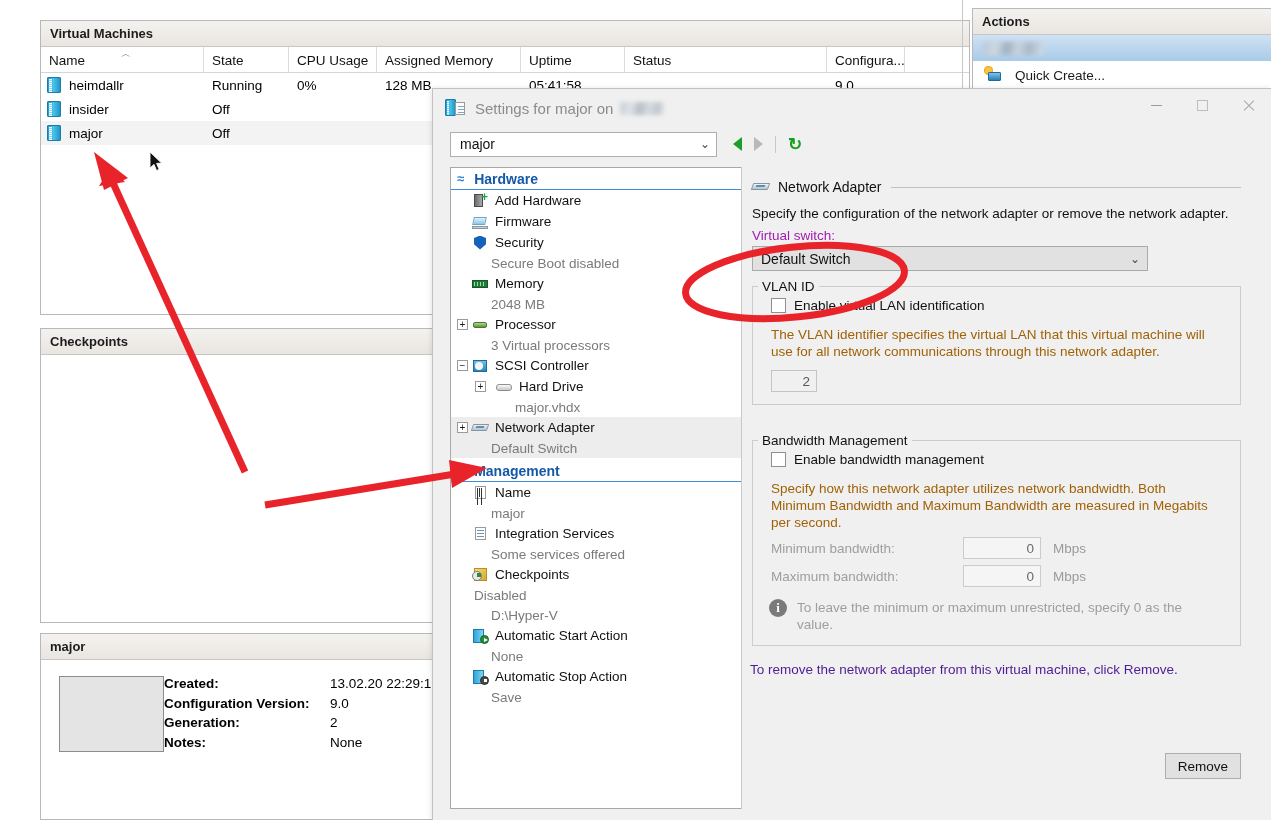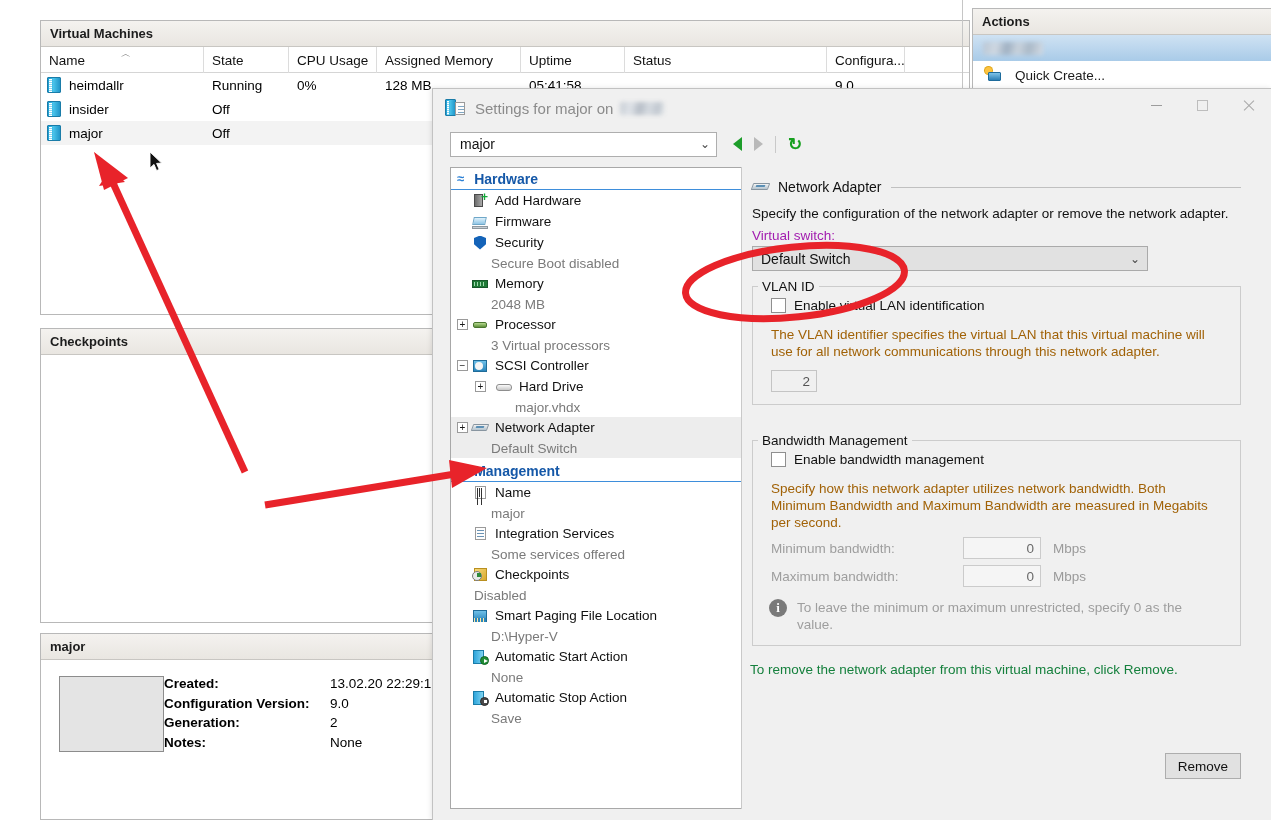--- a/index.html
+++ b/index.html
@@ -298,21 +298,21 @@
   .bw-unit { margin-left:12px; font-size:13.5px; color:#9a9a9a; }
 
   .info-row { display:flex; padding:12px 26px 0 16px; }
   .info-ico {
     width:18px;height:18px;border-radius:50%;background:#7a7a7a;color:#fff;
     display:flex;align-items:center;justify-content:center;font-size:13px;
     font-weight:bold; flex:none; font-family:"Liberation Serif",serif;
   }
   .info-txt { margin-left:10px; font-size:13.5px; color:#9e9e9e; line-height:17px; }
 
-  .rm-note { padding:16px 0 0 8px; font-size:13.5px; color:#15803d; }
+  .rm-note { padding:16px 0 0 8px; font-size:13.5px; color:#4c1d95; }
   .rm-btn {
     position:absolute; right:14px; bottom:30px;
     width:76px;height:26px; background:#e1e1e1; border:1px solid #adadad;
     display:flex;align-items:center;justify-content:center; font-size:13.5px; color:#111;
   }
 
   
   .cursor { position:absolute; left:150px; top:152px; width:13px; height:20px; }
 
   
@@ -575,28 +575,20 @@
       <div class="t-item">
         <span class="expander none"></span>
         <span class="t-ico ic-cp">
             <i></i>
             <b></b>
           </span>
         <span class="t-label">Checkpoints</span>
       </div>
       <div class="t-sub" style="padding-left:23px">Disabled</div>
 
-      <div class="t-item">
-        <span class="expander none"></span>
-        <span class="t-ico ic-sp">
-            <i></i>
-            <b></b>
-          </span>
-        <span class="t-label">Smart Paging File Location</span>
-      </div>
       <div class="t-sub" style="padding-left:40px">D:\Hyper-V</div>
 
       <div class="t-item">
         <span class="expander none"></span>
         <span class="t-ico ic-sa">
             <i></i>
             <b></b>
           </span>
         <span class="t-label">Automatic Start Action</span>
       </div>

